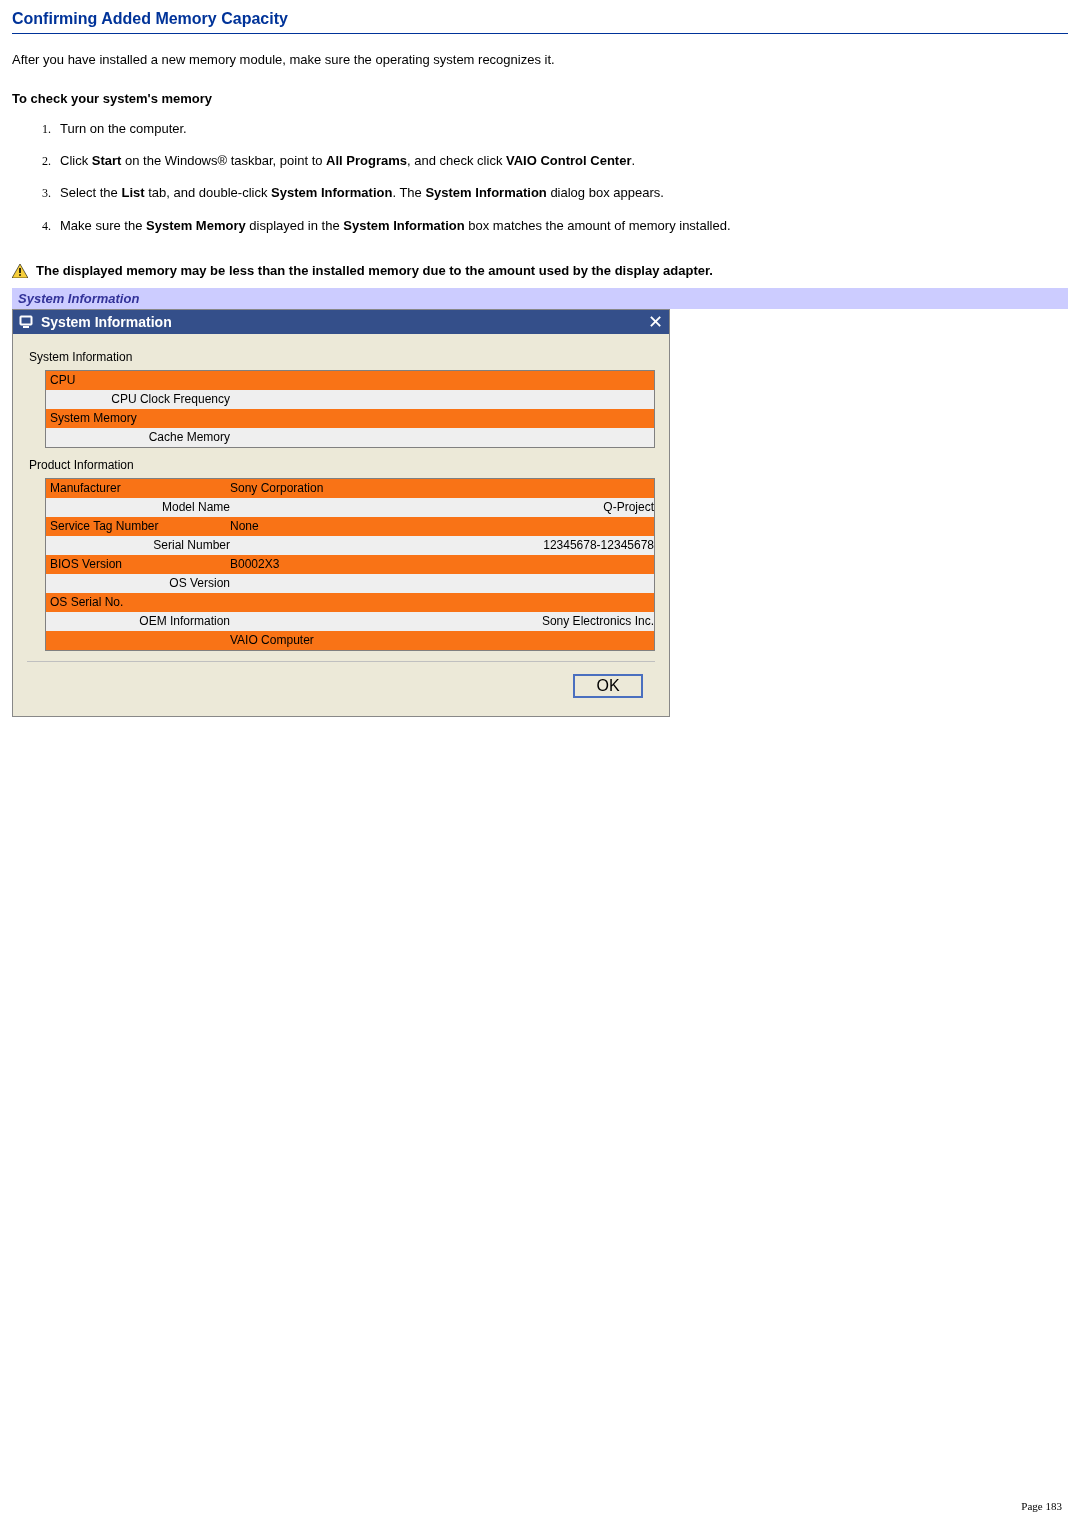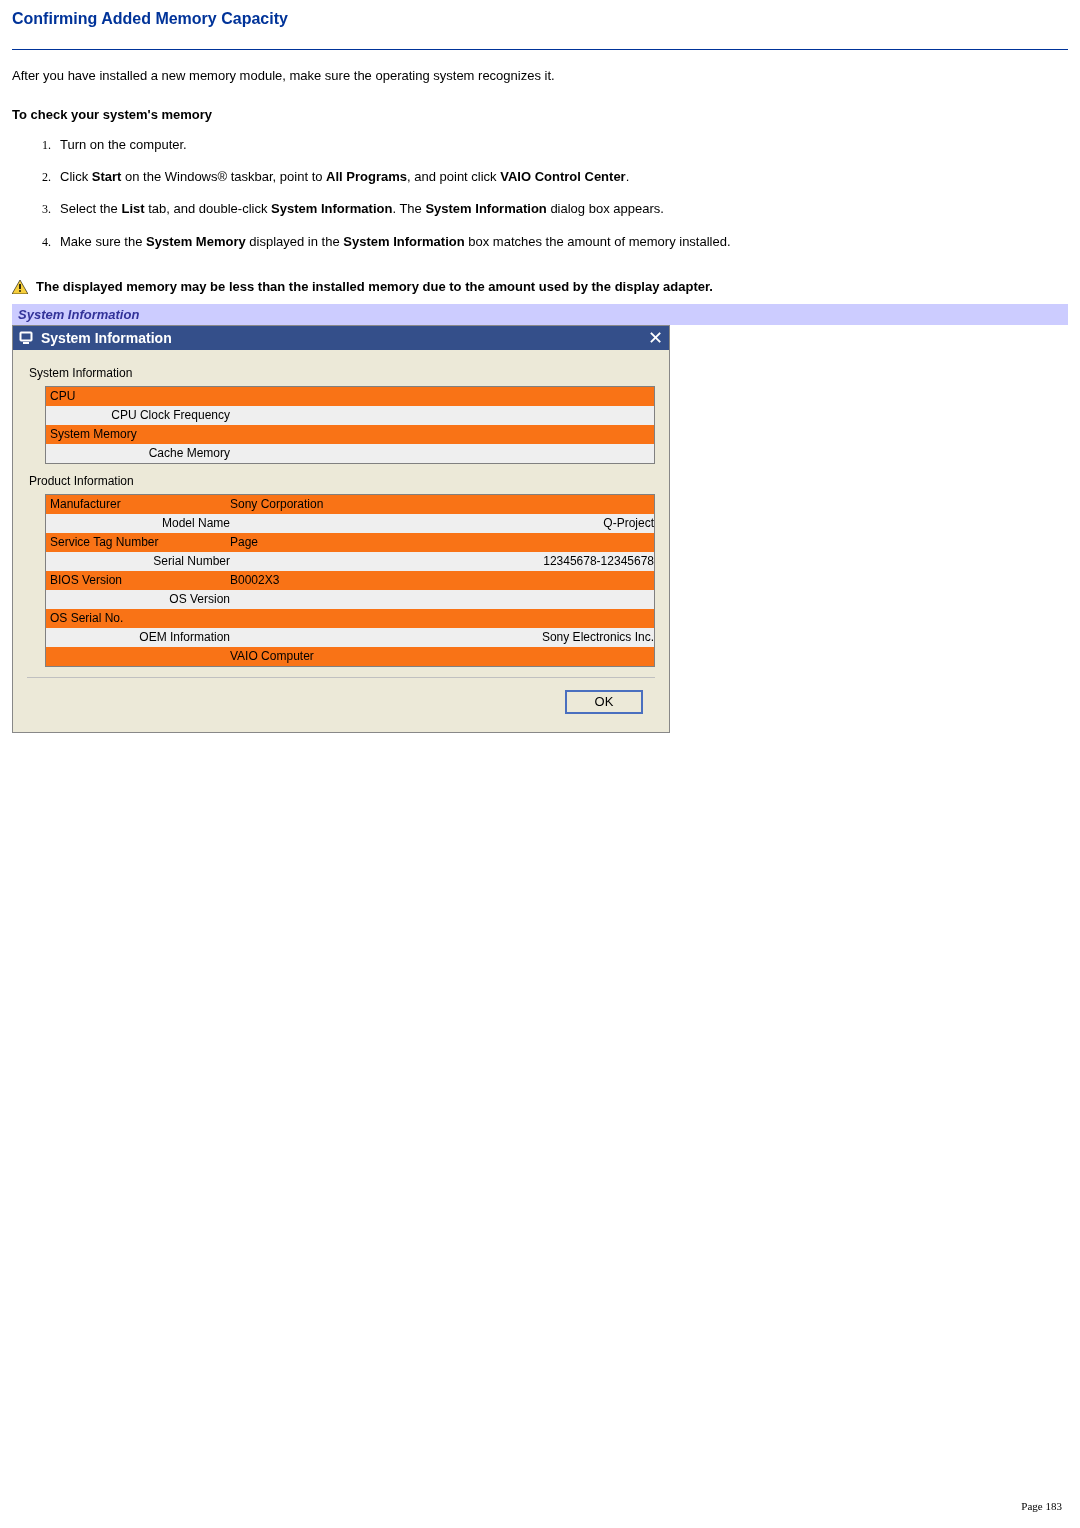--- a/index.html
+++ b/index.html
@@ -13,21 +13,21 @@
       color: #000;
       background: #fff;
       padding: 10px 12px;
       width: 1080px;
     }
     .section-title {
       color: #003399;
       font-weight: bold;
       font-size: 16px;
       border-bottom: 1px solid #003399;
-      padding-bottom: 21px;
+      padding-bottom: 5px;
       margin-bottom: 18px;
     }
     .intro-text {
       margin-bottom: 24px;
       font-size: 13px;
     }
     .sub-heading {
       font-weight: bold;
       font-size: 13px;
       margin-bottom: 14px;
@@ -143,26 +143,26 @@
     .button-row {
       border-top: 1px solid #c0c0c0;
       padding-top: 12px;
       margin-top: 6px;
       display: flex;
       justify-content: flex-end;
       padding-right: 12px;
       padding-bottom: 4px;
     }
     .ok-button {
-      width: 78px;
+      width: 70px;
       height: 24px;
       background: #ece9d8;
       border: 2px solid #4a6fbf;
       font-family: Tahoma, sans-serif;
-      font-size: 13px;
+      font-size: 16px;
       cursor: pointer;
     }
     .page-number {
       position: absolute;
       right: 18px;
       top: 1500px;
       font-family: "Times New Roman", serif;
       font-size: 11px;
     }
     strong { font-weight: bold; }
@@ -174,21 +174,21 @@
 
 <p class="intro-text">After you have installed a new memory module, make sure the operating system recognizes it.</p>
 
 <p class="sub-heading">To check your system's memory</p>
 
 <ol>
   <li>
       <div class="li-inner">Turn on the computer.</div>
     </li>
   <li>
-      <div class="li-inner"><span>Click </span><strong>Start</strong><span> on the Windows® taskbar, point to </span><strong>All Programs</strong><span>, and point click </span><strong>VAIO Control Center</strong><span>.</span></div>
+      <div class="li-inner"><span>Click </span><strong>Start</strong><span> on the Windows® taskbar, point to </span><strong>All Programs</strong><span>, and check click </span><strong>VAIO Control Center</strong><span>.</span></div>
     </li>
   <li>
       <div class="li-inner"><span>Select the </span><strong>List</strong><span> tab, and double-click </span><strong>System Information</strong><span>. The </span><strong>System Information</strong><span> dialog box appears.</span></div>
     </li>
   <li>
       <div class="li-inner"><span>Make sure the </span><strong>System Memory</strong><span> displayed in the </span><strong>System Information</strong><span> box matches the amount of memory installed.</span></div>
     </li>
 </ol>
 
 <div class="warning-row">
@@ -240,21 +240,21 @@
       <div class="info-row">
           <div class="info-label">Manufacturer</div>
           <div class="info-value">Sony Corporation</div>
         </div>
       <div class="info-row alt">
           <div class="info-label">Model Name</div>
           <div class="info-value">Q-Project</div>
         </div>
       <div class="info-row">
           <div class="info-label">Service Tag Number</div>
-          <div class="info-value">Page</div>
+          <div class="info-value">None</div>
         </div>
       <div class="info-row alt">
           <div class="info-label">Serial Number</div>
           <div class="info-value">12345678-12345678</div>
         </div>
       <div class="info-row">
           <div class="info-label">BIOS Version</div>
           <div class="info-value">B0002X3</div>
         </div>
       <div class="info-row alt">

